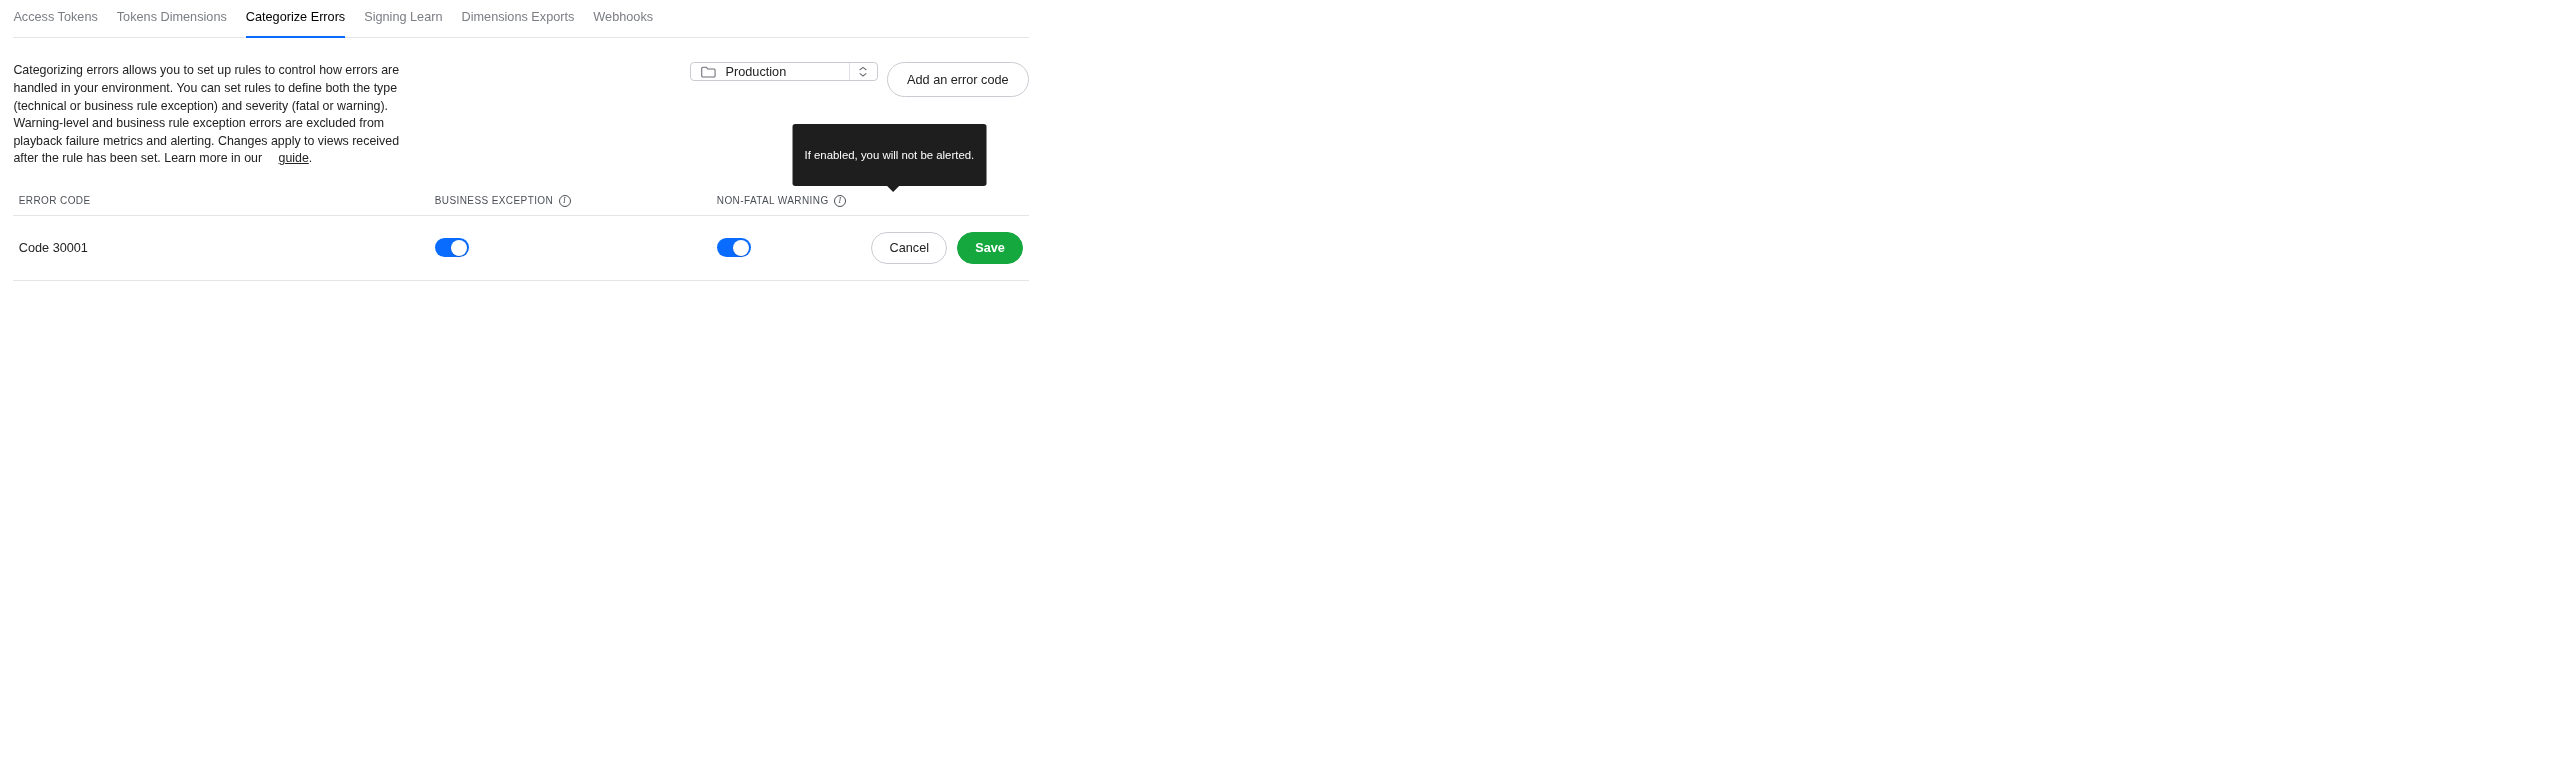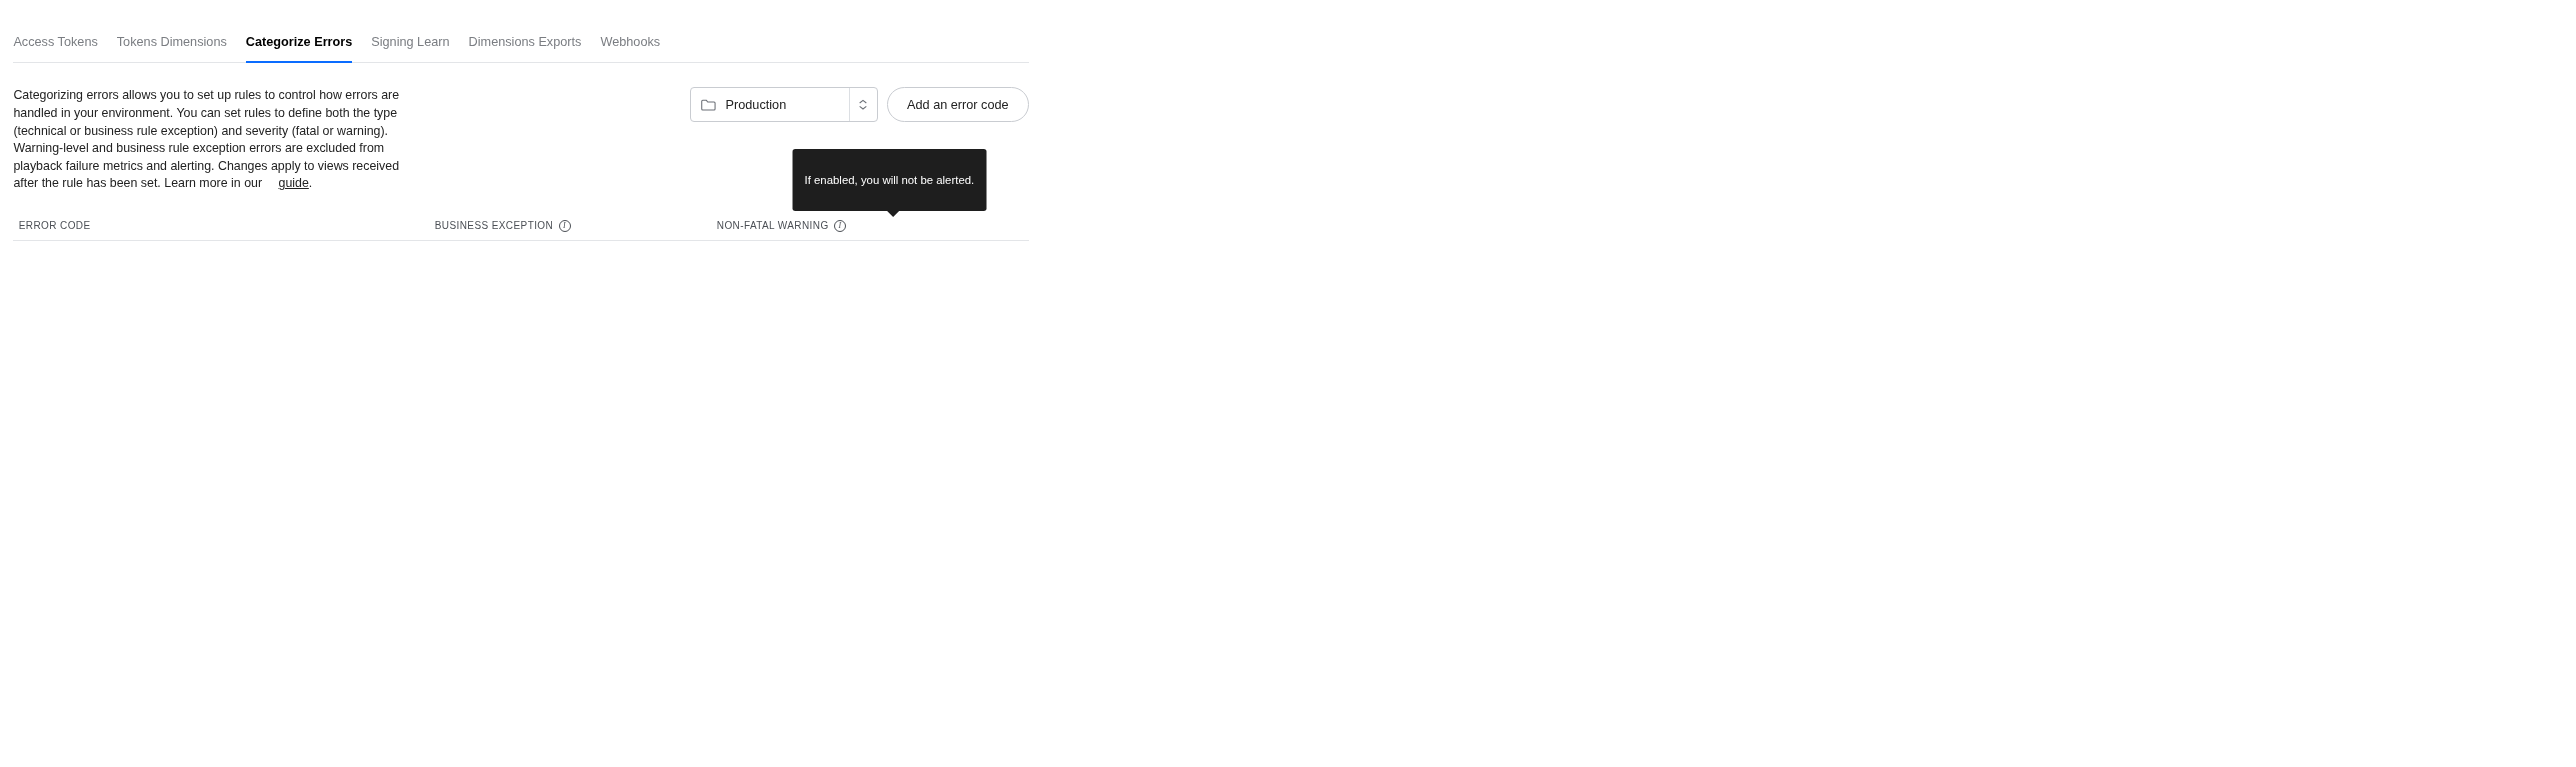--- a/index.html
+++ b/index.html
@@ -30,33 +30,33 @@
   }
   .spacer {
     flex: 1;
   }
 
   
   .tabs {
     display: flex;
     gap: 19px;
     border-bottom: 0.7px solid var(--border);
-    margin-top: 35px;
+    margin-top: 10px;
   }
   .tab {
     padding: 0 0 12px 0;
     color: var(--muted);
     font-size: 12.7px;
     cursor: pointer;
     border-bottom: 2.7px solid transparent;
     margin-bottom: -0.7px;
   }
   .tab.active {
     color: #000;
-    font-weight: 700;
+    font-weight: 400;
     border-bottom-color: var(--blue);
   }
 
   
   .header-row {
     display: flex;
     align-items: flex-start;
     margin-top: 24px;
     gap: 16px;
   }
@@ -75,21 +75,21 @@
     display: flex;
     align-items: flex-start;
     gap: 9.4px;
   }
 
   .env-select {
     display: flex;
     align-items: center;
     border: 0.7px solid #c9ccd1;
     border-radius: 4px;
-    height: 35px;
+    height: 19px;
     padding: 0 0 0 10.7px;
     min-width: 188px;
     background: #fff;
     cursor: pointer;
     font-size: 12.7px;
     color: #222;
   }
   .env-select .folder-icon {
     margin-right: 9.4px;
     color: #6b6f76;
@@ -254,17 +254,34 @@
         <span class="info-icon">i</span>
       </div>
       <div class="th">
         <span>NON-FATAL WARNING</span>
         <span class="info-icon">i</span>
         <div class="tooltip">If enabled, you will not be alerted.</div>
       </div>
       <div></div>
     </div>
 
+    <div class="tbl-row">
+      <div class="code-cell">Code 30001</div>
+      <div>
+        <div class="toggle">
+          <div class="knob"></div>
+        </div>
+      </div>
+      <div>
+        <div class="toggle">
+          <div class="knob"></div>
+        </div>
+      </div>
+      <div class="row-actions">
+        <button class="btn small">Cancel</button>
+        <button class="btn small primary">Save</button>
+      </div>
+    </div>
 
   </div>
   <div class="spacer"></div>
 </div>
 
 
 </body></html>

